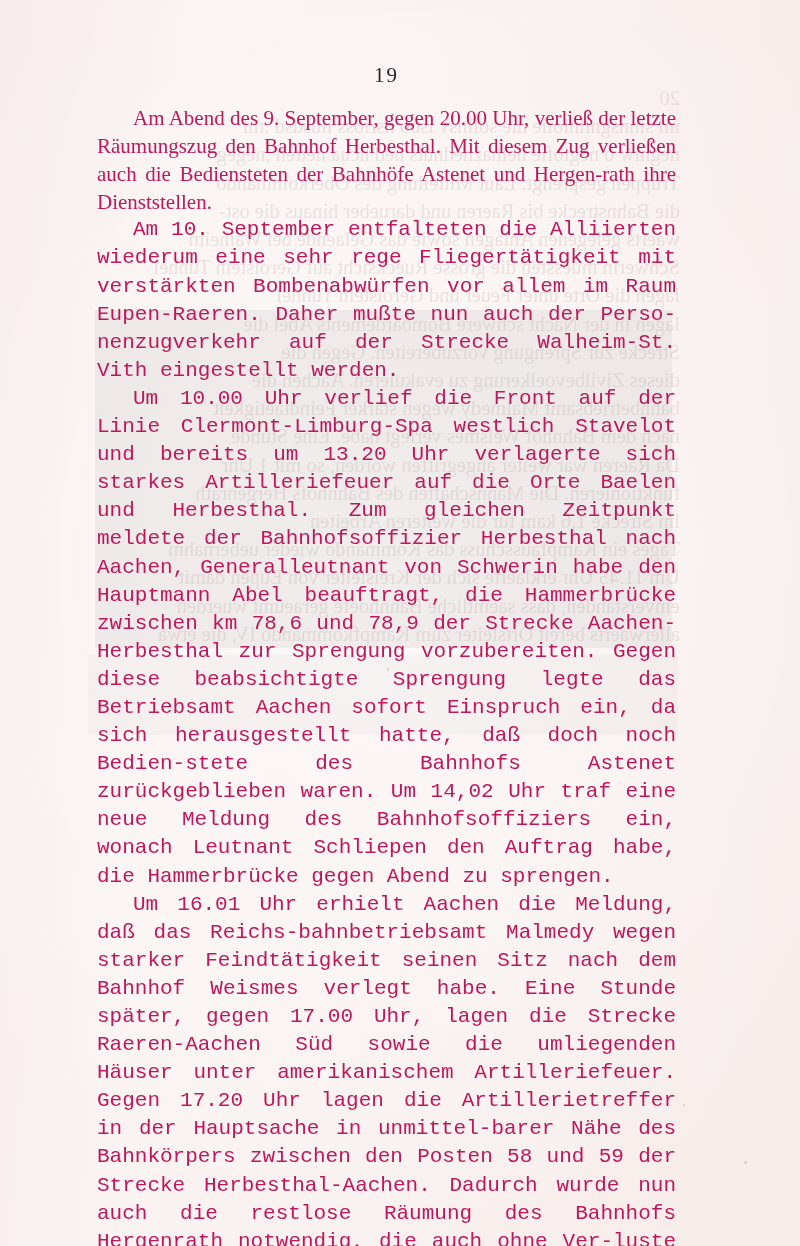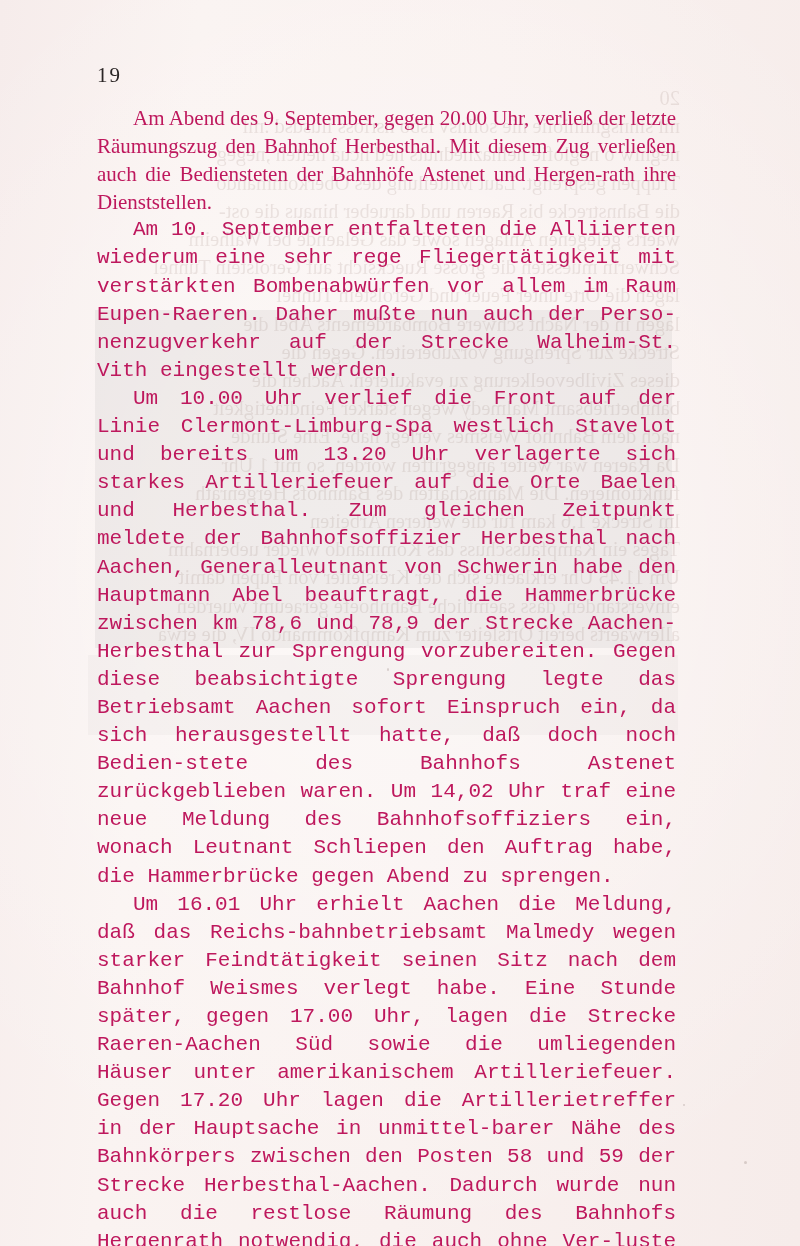--- a/index.html
+++ b/index.html
@@ -67,21 +67,21 @@
   }
 
   .content {
     position: absolute;
     left: 97px;
     top: 60px;
     width: 579px;
   }
 
   .folio {
-    text-align: left;
+    text-align: center;
     font-size: 21px;
     line-height: 30px;
     letter-spacing: 2px;
     color: #2a2525;
     margin: 0 0 14px 0;
   }
 
   p.para {
     margin: 0;
     font-size: 21px;

